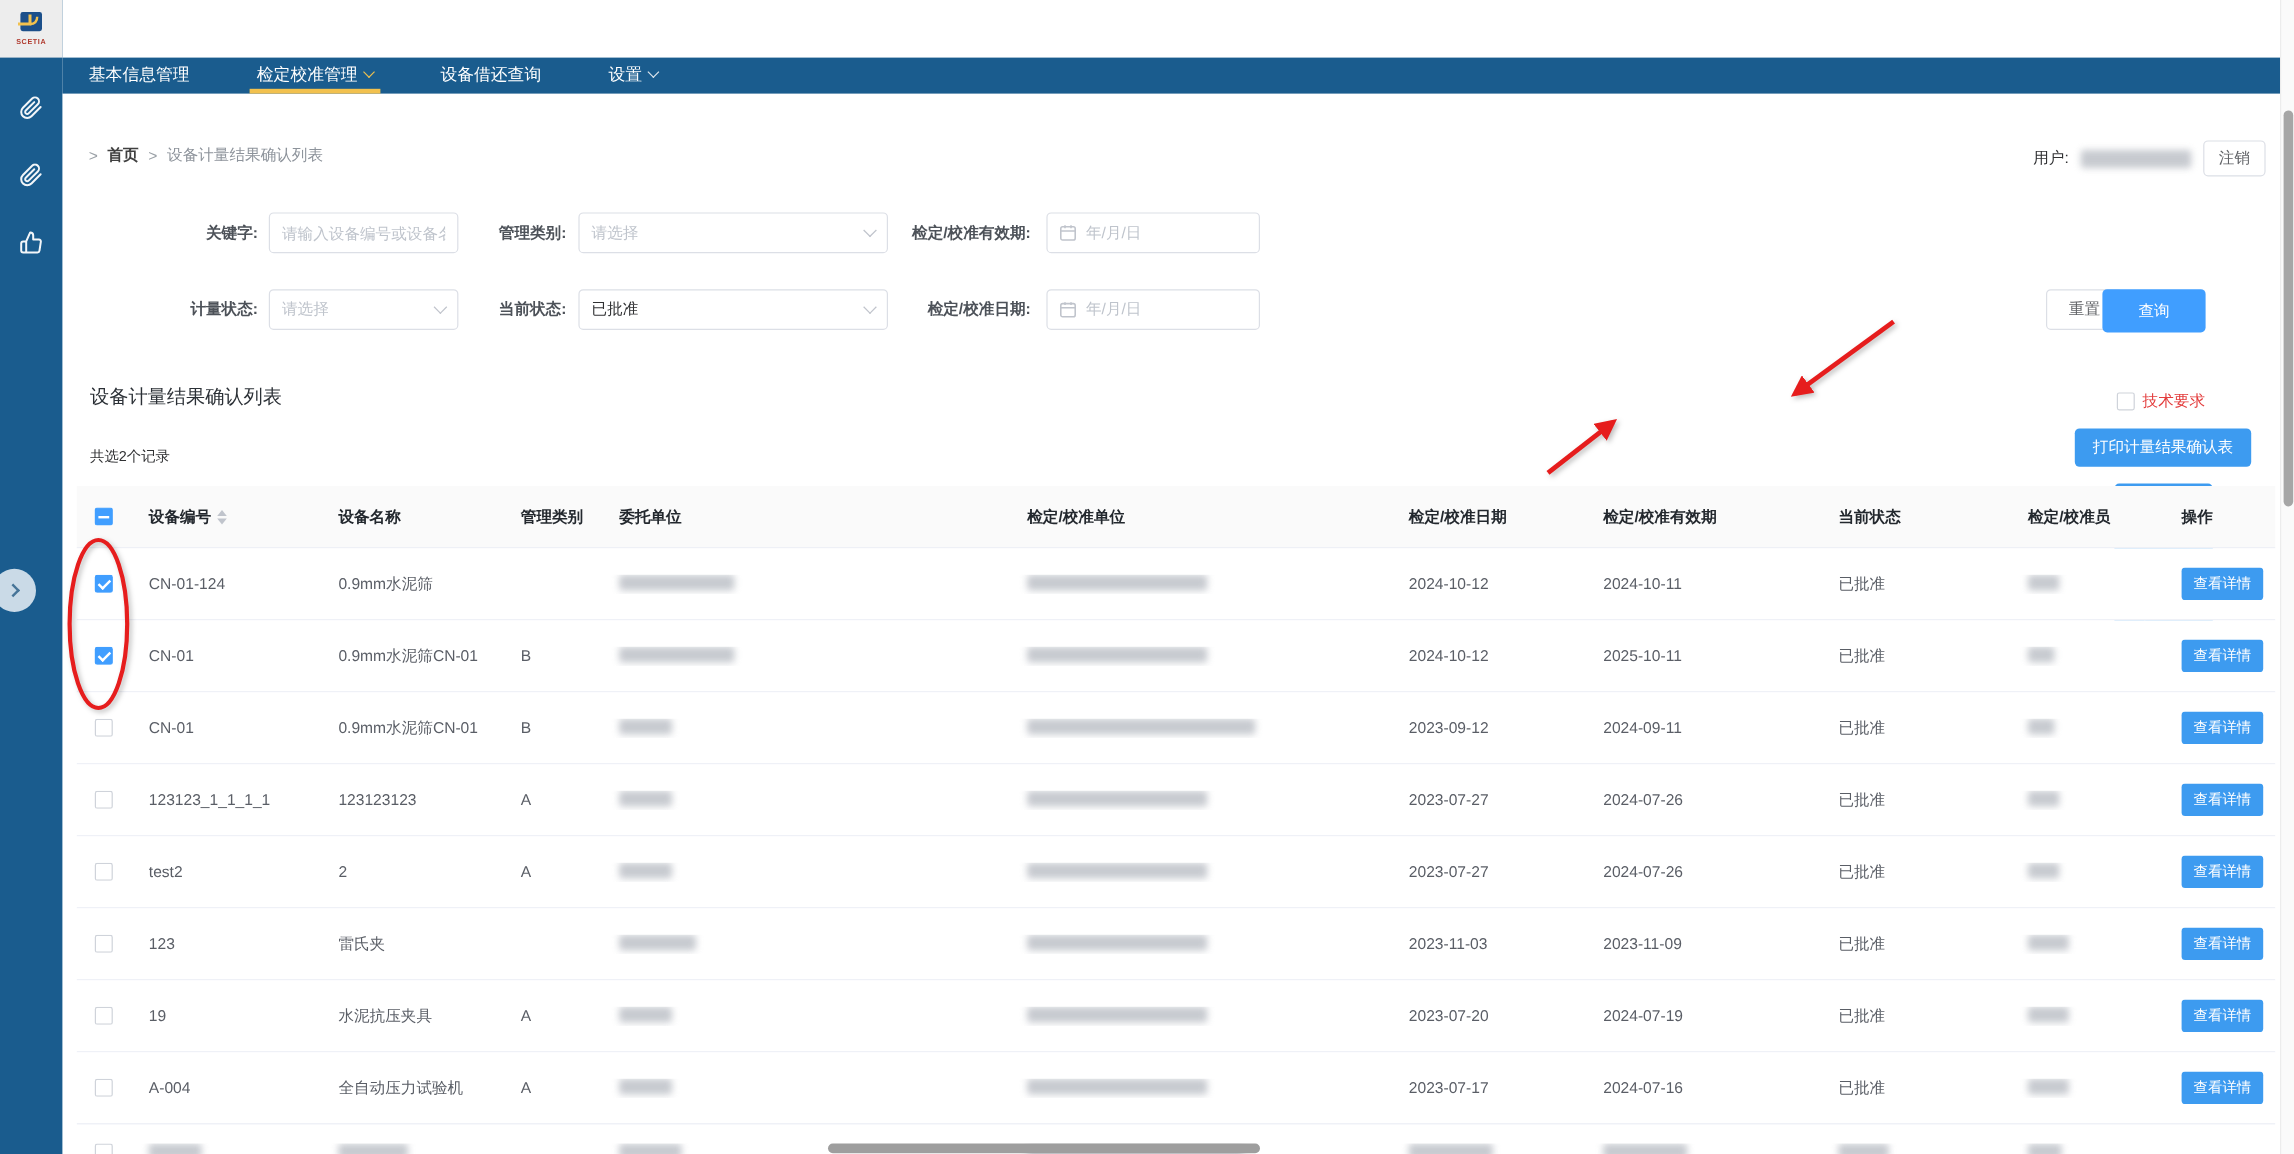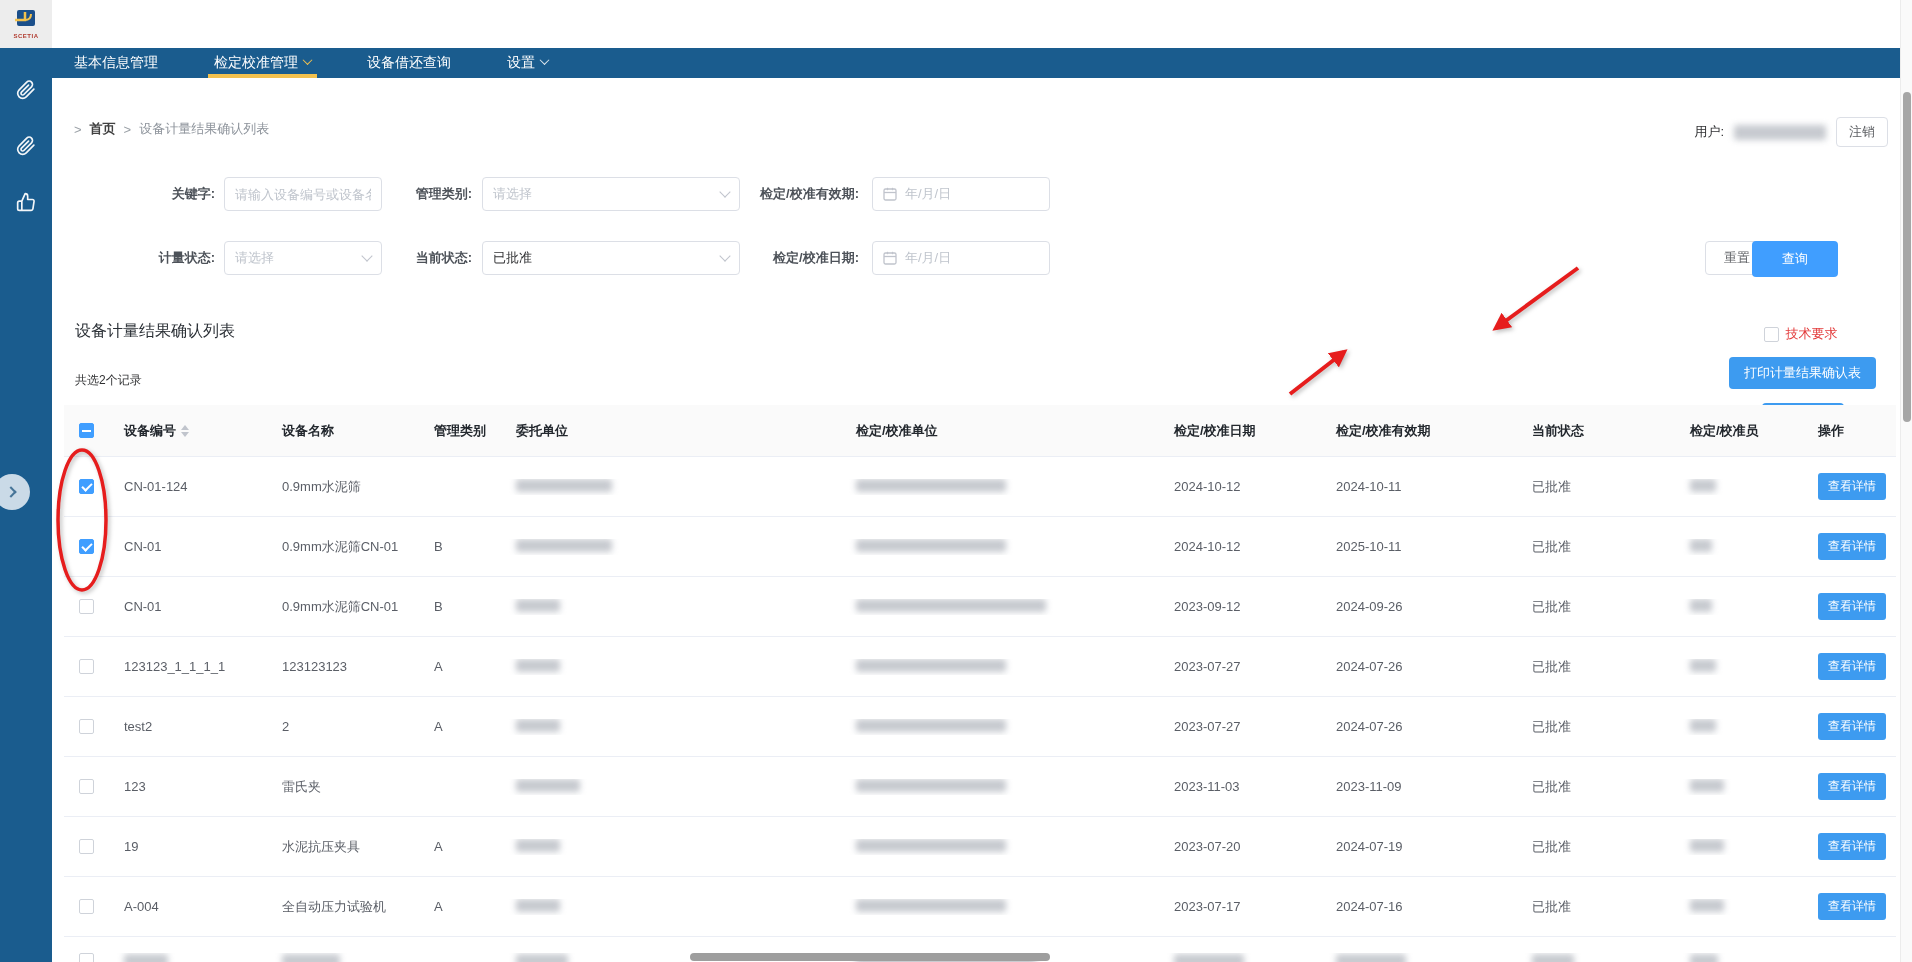--- a/index.html
+++ b/index.html
@@ -279,21 +279,21 @@
           <div class="trow">
       <div class="cell c-check">
               <span class="cb"></span>
             </div>
       <div class="cell">CN-01</div>
       <div class="cell">0.9mm水泥筛CN-01</div>
       <div class="cell">B</div>
       <div class="cell"><span class="blur" style="width: 44px;"></span></div>
       <div class="cell"><span class="blur" style="width: 190px;"></span></div>
       <div class="cell">2023-09-12</div>
-      <div class="cell">2024-09-26</div>
+      <div class="cell">2024-09-11</div>
       <div class="cell">已批准</div>
       <div class="cell"><span class="blur" style="width: 22px;"></span></div>
       <div class="cell"><button class="btn-detail">查看详情</button></div>
     </div>
           <div class="trow">
       <div class="cell c-check">
               <span class="cb"></span>
             </div>
       <div class="cell">123123_1_1_1_1</div>
       <div class="cell">123123123</div>

